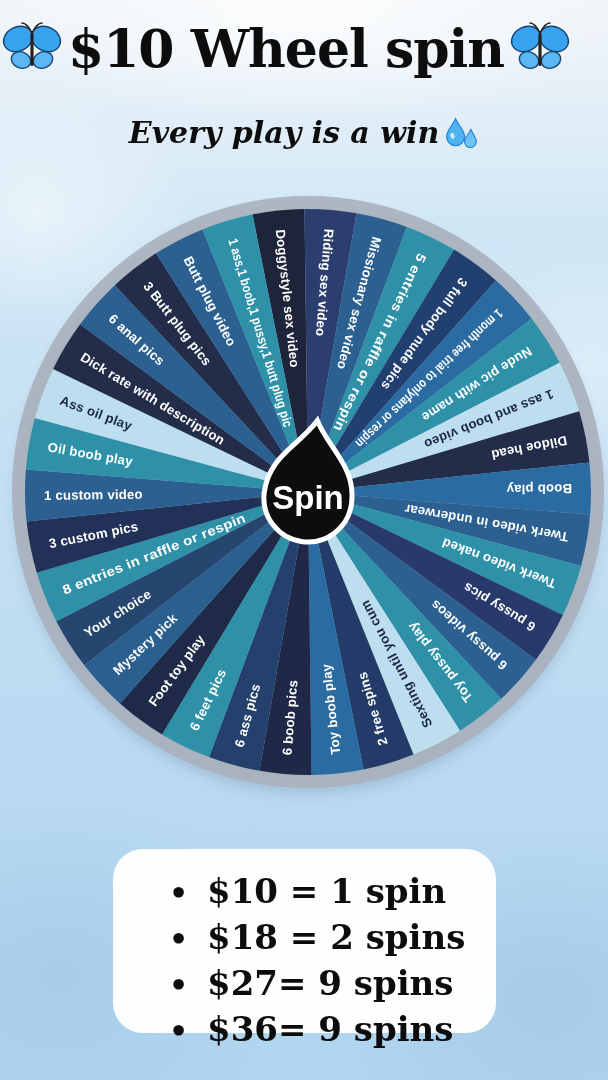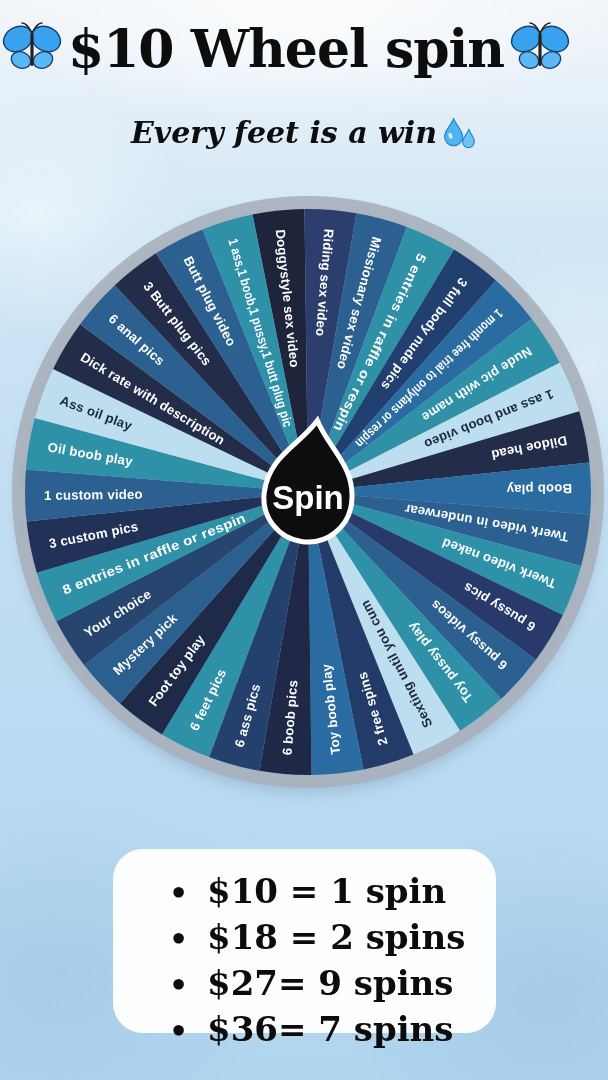--- a/index.html
+++ b/index.html
@@ -76,21 +76,21 @@
         <ellipse cx="46" cy="23" rx="15" ry="12" transform="rotate(28 46 23)" fill="#38a2ef"></ellipse>
         <ellipse cx="21" cy="44" rx="10" ry="8" transform="rotate(22 21 44)" fill="#5cb8f4"></ellipse>
         <ellipse cx="43" cy="44" rx="10" ry="8" transform="rotate(-22 43 44)" fill="#5cb8f4"></ellipse>
       </g>
       <rect x="30.4" y="17" width="3.2" height="33" rx="1.6" fill="#26221f"></rect>
       <path d="M32 17 C 28 9, 24 7, 22 7 M32 17 C 36 9, 40 7, 42 7" stroke="#26221f" fill="none" stroke-width="1.6" stroke-linecap="round"></path>
     </svg>
   </div>
 
   <div class="subtitle-row">
-    <div class="subtitle">Every feet is a win</div>
+    <div class="subtitle">Every play is a win</div>
     <svg class="droplets" viewBox="0 0 40 40">
       <path d="M14 3 C 18 12, 24 16, 24 23 a 10 10 0 1 1 -20 0 C 4 16, 10 12, 14 3 Z" fill="#4fb3f0" stroke="#1b7fd4" stroke-width="1.2"></path>
       <path d="M31 15 C 33.5 21, 37 24, 37 28.5 a 6.5 6.5 0 1 1 -13 0 C 24 24, 28.5 21, 31 15 Z" fill="#6ec4f5" stroke="#1b7fd4" stroke-width="1.2"></path>
       <ellipse cx="10.5" cy="22" rx="2.2" ry="3.4" fill="#cdeafd" transform="rotate(-18 10.5 22)"></ellipse>
     </svg>
   </div>
 
   <svg id="wheel" width="608" height="1080" viewBox="0 0 608 1080">
     <defs>
       <filter id="softblur" x="-20%" y="-20%" width="140%" height="140%">
@@ -174,17 +174,17 @@
       <text y="12" text-anchor="middle" font-size="33" font-weight="bold" fill="#ffffff">Spin</text>
     </g>
   </svg>
 
 
   <div class="pricing-box">
     <ul id="pricing-list">
         <li><span class="bullet">•</span><span class="ptext">$10 = 1 spin</span></li>
         <li><span class="bullet">•</span><span class="ptext">$18 = 2 spins</span></li>
         <li><span class="bullet">•</span><span class="ptext">$27= 9 spins</span></li>
-        <li><span class="bullet">•</span><span class="ptext">$36= 7 spins</span></li>
+        <li><span class="bullet">•</span><span class="ptext">$36= 9 spins</span></li>
       </ul>
   </div>
 
 </div>
 
 </body></html>

